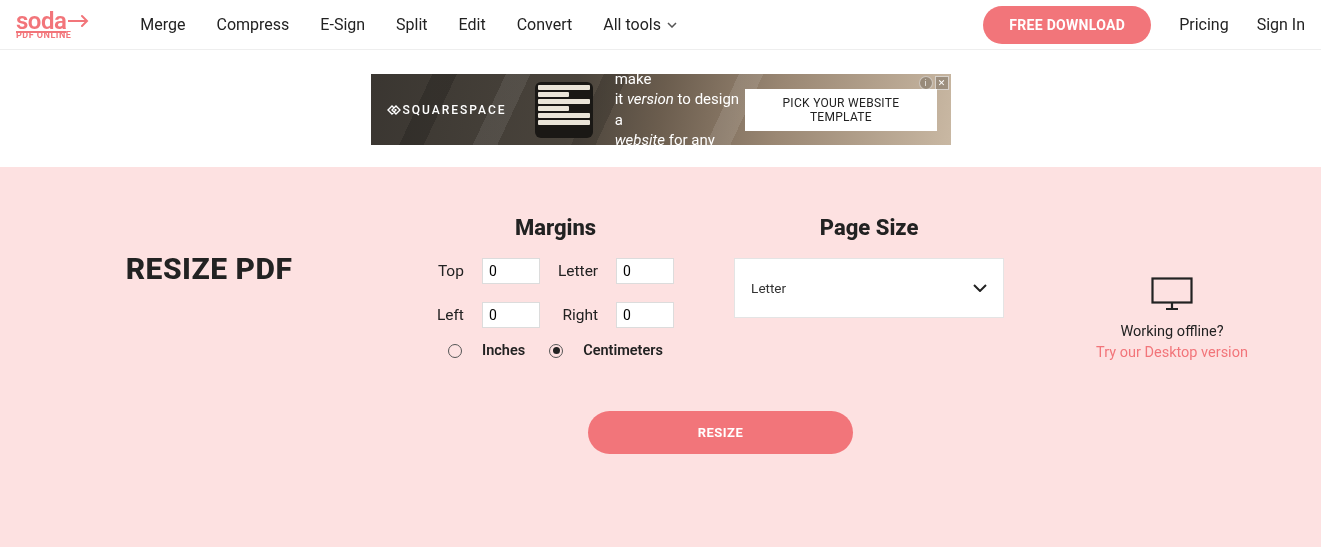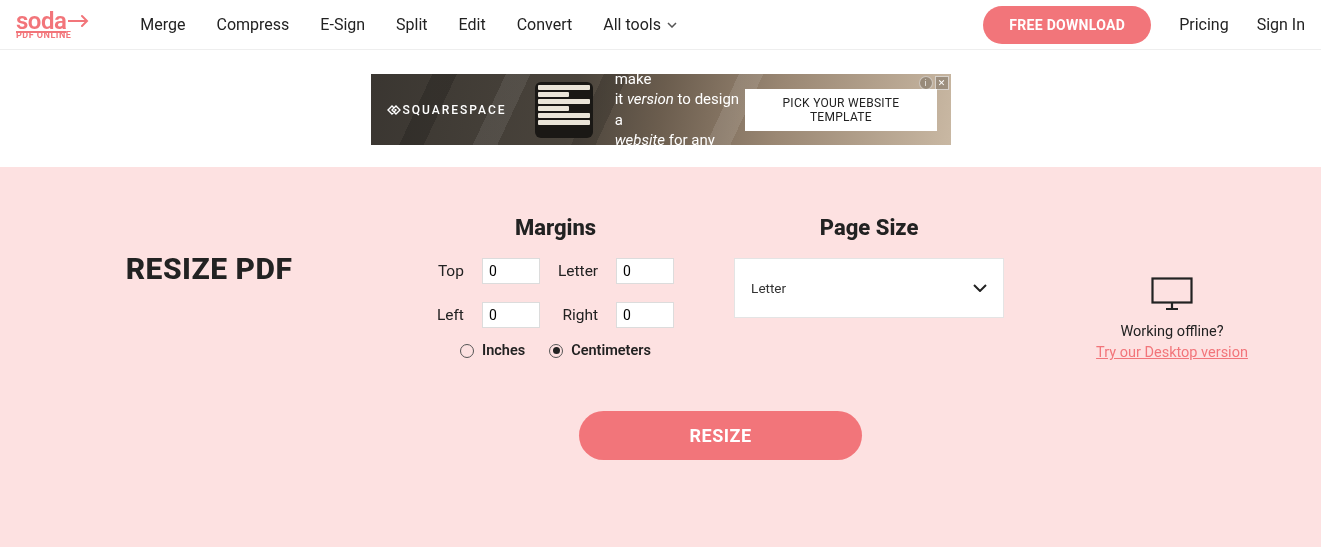--- a/index.html
+++ b/index.html
@@ -40,33 +40,33 @@
 .hero-desc .bold { font-weight: 800; }
 
 .hero-mid { display: flex; flex-direction: column; align-items: center; }
 .controls { display: flex; gap: 60px; }
 .col { display: flex; flex-direction: column; align-items: center; }
 .col h2 { font-size: 22px; font-weight: 800; color: #222; margin-bottom: 18px; }
 .margins-grid { display: grid; grid-template-columns: auto 58px auto 58px; column-gap: 18px; row-gap: 18px; align-items: center; }
 .margins-grid label { font-size: 15.5px; color: #222; text-align: right; }
 .margins-grid input { width: 58px; height: 26px; border: 1px solid #dcdcdc; font-size: 14px; padding-left: 6px; background:#fff; }
 .units { display: flex; gap: 24px; margin-top: 14px; }
-.radio { display: inline-flex; align-items: center; gap: 8px; font-size: 14.5px; font-weight: 600; color: #222; cursor: pointer; }
+.radio { display: inline-flex; align-items: center; gap: 20px; font-size: 14.5px; font-weight: 600; color: #222; cursor: pointer; }
 .radio .dot { width: 14px; height: 14px; border: 1.6px solid #555; border-radius: 50%; display:inline-flex; align-items:center; justify-content:center; }
 .radio .dot.checked::after { content:""; width:7px; height:7px; background:#222; border-radius:50%; }
 
 .page-size { width: 270px; }
 .select { width: 270px; height: 60px; border: 1px solid #e4e4e4; background: #fff; display: flex; align-items: center; justify-content: space-between; padding: 0 16px; cursor: pointer; font-size: 13.5px; color: #333; }
 
-.resize-btn { margin-top: 52px; background: #f2757a; color: #fff; font-weight: 700; letter-spacing: 0.5px; font-size: 18px; padding: 14px 110px; border: none; border-radius: 28px; cursor: pointer; }
+.resize-btn { margin-top: 52px; background: #f2757a; color: #fff; font-weight: 700; letter-spacing: 0.5px; font-size: 13px; padding: 14px 110px; border: none; border-radius: 28px; cursor: pointer; }
 
 .hero-right { display: flex; flex-direction: column; align-items: center; padding-top: 62px; }
 .monitor-icon { margin-bottom: 12px; color: #222; }
 .offline-text { font-size: 14.5px; color: #222; margin-bottom: 4px; }
-.desktop-link { font-size: 14.5px; color: #f2757a; text-decoration: underline; cursor: pointer; }
+.desktop-link { font-size: 14.5px; color: #f2757a; cursor: pointer; }
 </style>
 </head>
 <body>
 
 <div class="header">
   <div class="logo">
     <span class="logo-main">
       <span>soda</span>
       <svg class="logo-arrow" width="22" height="14" viewBox="0 0 22 14">
           <path d="M0 7h18M14 2l5 5-5 5" stroke="#f2757a" stroke-width="2" fill="none" stroke-linecap="round"></path>

